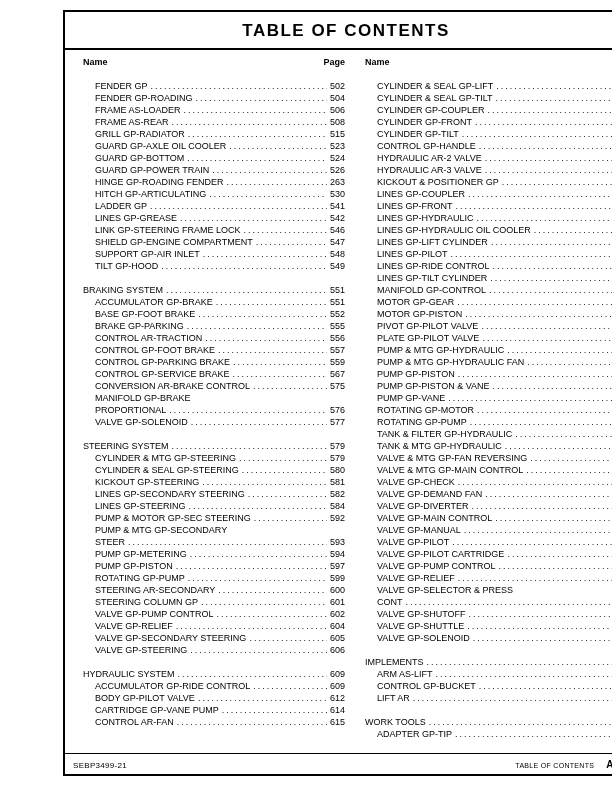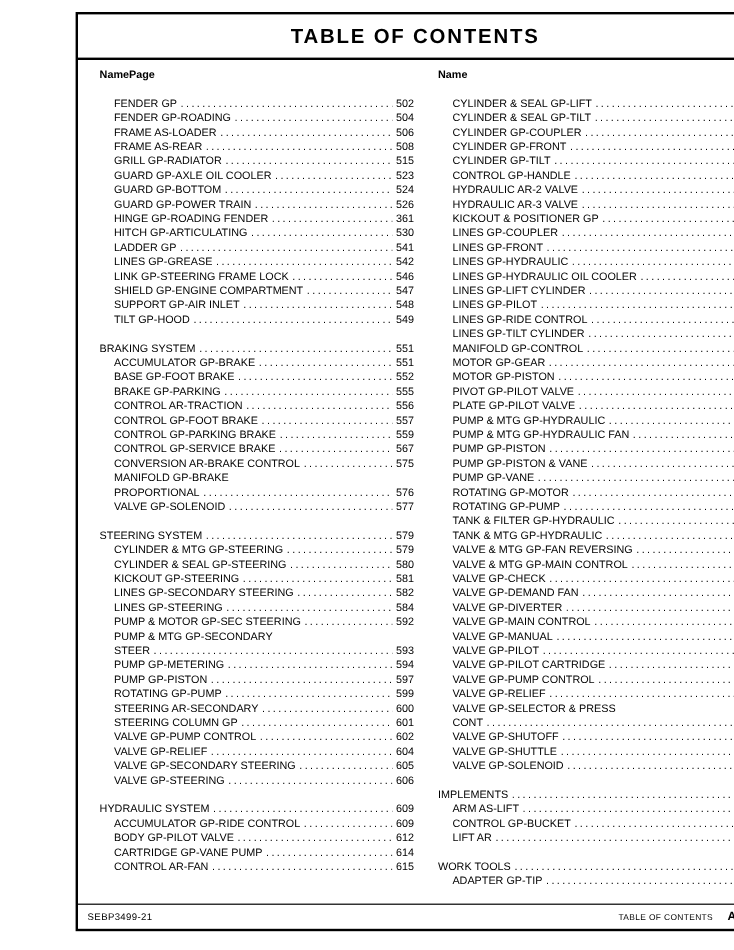--- a/index.html
+++ b/index.html
@@ -40,21 +40,21 @@
     display: flex;
     padding: 6px 18px 0 18px;
     flex: 1 1 auto;
     overflow: hidden;
   }
   .col { display: flex; flex-direction: column; }
   .col-left { width: 262px; }
   .col-right { flex: 1 1 auto; margin-left: 20px; }
   .col-head {
     display: flex;
-    justify-content: flex-start;
+    justify-content: space-between;
     font-weight: bold;
     font-size: 9px;
     line-height: 12px;
     margin-bottom: 12px;
   }
   .row {
     display: flex;
     align-items: baseline;
     font-size: 9px;
     line-height: 12px;
@@ -142,21 +142,21 @@
               <span class="pg">524</span>
             </div>
             <div class="row item">
               <span class="lab">GUARD GP-POWER TRAIN</span>
               <span class="dots"></span>
               <span class="pg">526</span>
             </div>
             <div class="row item">
               <span class="lab">HINGE GP-ROADING FENDER</span>
               <span class="dots"></span>
-              <span class="pg">361</span>
+              <span class="pg">263</span>
             </div>
             <div class="row item">
               <span class="lab">HITCH GP-ARTICULATING</span>
               <span class="dots"></span>
               <span class="pg">530</span>
             </div>
             <div class="row item">
               <span class="lab">LADDER GP</span>
               <span class="dots"></span>
               <span class="pg">541</span>

